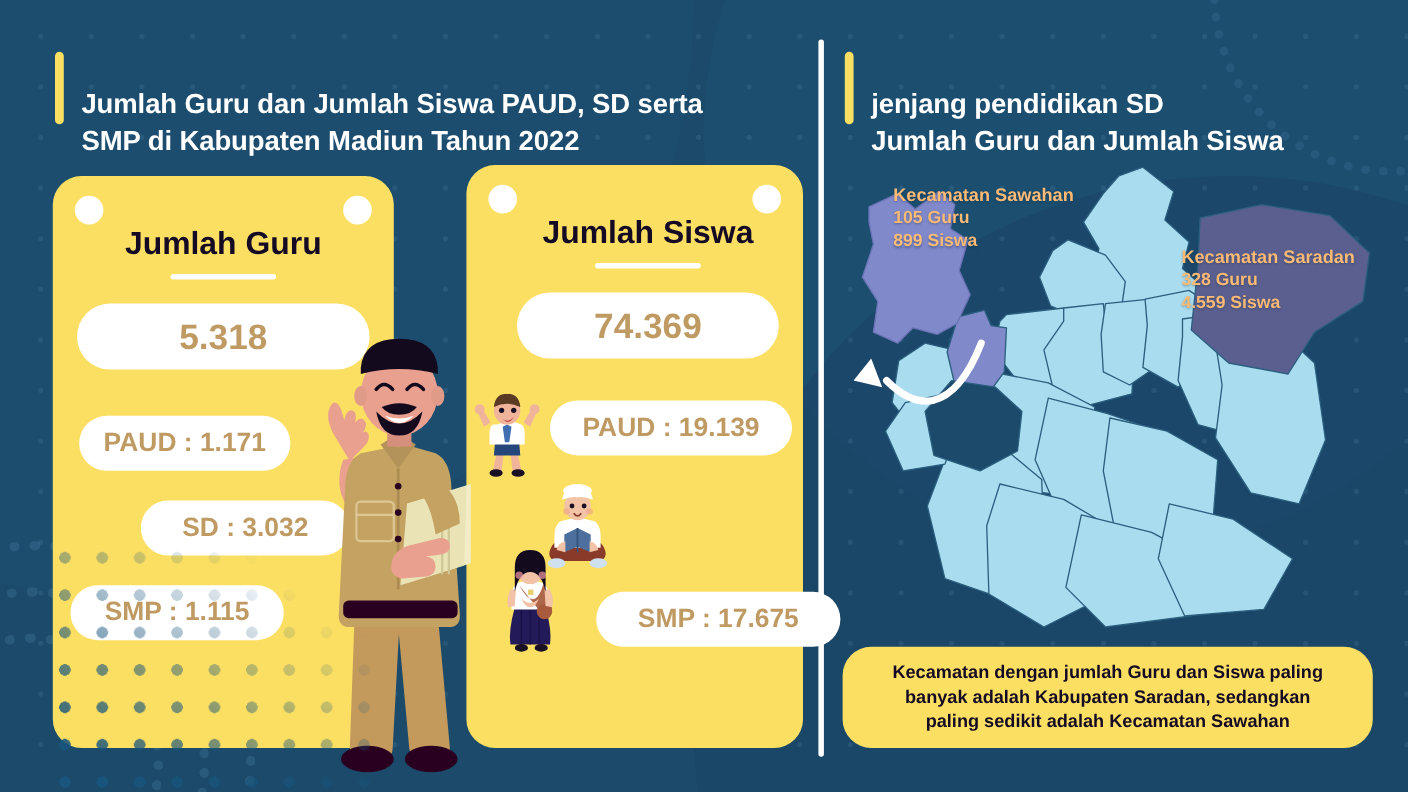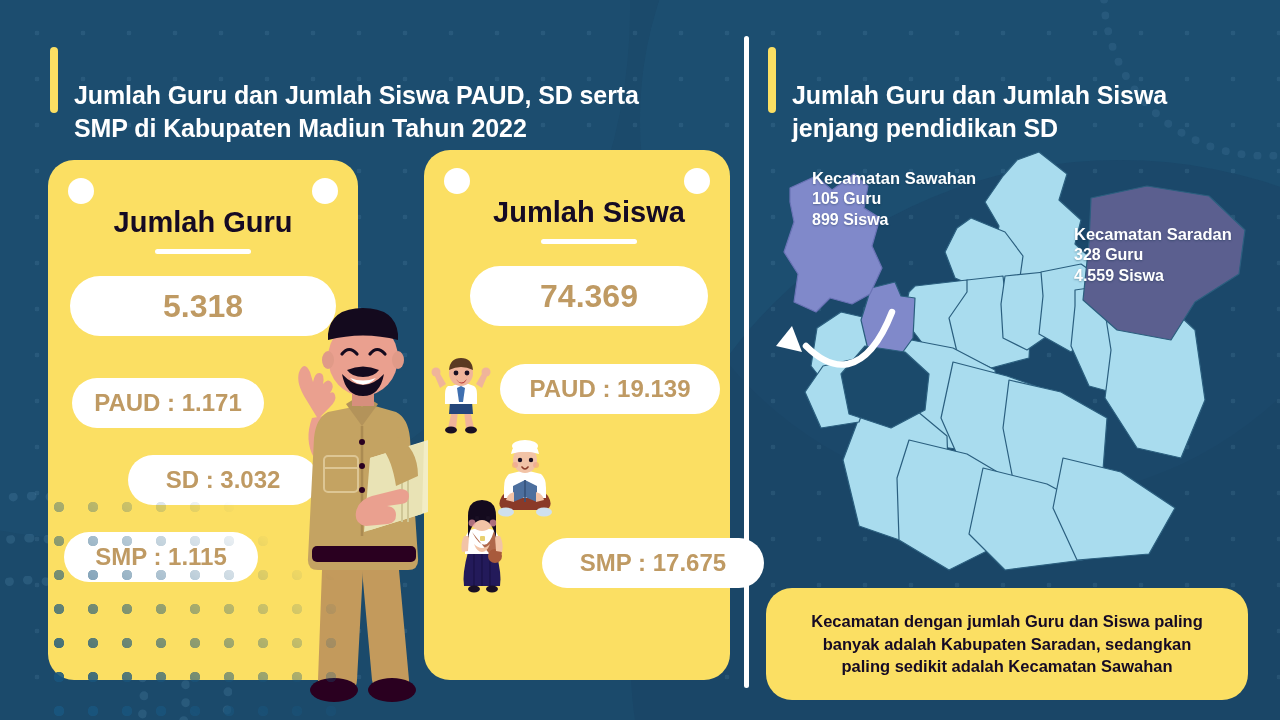--- a/index.html
+++ b/index.html
@@ -135,31 +135,31 @@
   #art-kid1{ left:430px; top:358px; width:62px; height:76px; }
   #art-kid2{ left:492px; top:440px; width:66px; height:80px; }
   #art-kid3{ left:452px; top:500px; width:60px; height:96px; }
 
   
   #map-wrap{
     position:absolute; left:752px; top:140px; width:512px; height:440px;
     z-index:4;
   }
   .map-label{
-    position:absolute; color:#ffffff; font-weight:bold;
+    position:absolute; color:#fdba74; font-weight:bold;
     font-size:16px; line-height:1.30; z-index:8;
     text-shadow:0 1px 2px rgba(10,40,60,.35);
   }
   #label-sawahan{ left:60px; top:28px; }
   #label-saradan{ left:322px; top:84px; }
   .map-label .ln1{ font-size:16.5px; }
 
   
   #callout{
-    position:absolute; left:766px; top:588px; width:482px; height:112px;
+    position:absolute; left:766px; top:588px; width:482px; height:92px;
     background:#fbdf63; border-radius:26px;
     display:flex; align-items:center; justify-content:center;
     text-align:center; z-index:5;
   }
   #callout .txt{
     color:#150a24; font-weight:bold; font-size:16.5px; line-height:1.38;
     padding:0 16px;
   }
 </style>
 </head>
@@ -180,22 +180,22 @@
     <div class="title-bar"></div>
     <div class="title-text">
       <div>Jumlah Guru dan Jumlah Siswa PAUD, SD serta</div>
       <div>SMP di Kabupaten Madiun Tahun 2022</div>
     </div>
   </div>
 
   <div class="title-block" id="title-right">
     <div class="title-bar"></div>
     <div class="title-text">
+      <div>jenjang pendidikan SD</div>
       <div>Jumlah Guru dan Jumlah Siswa</div>
-      <div>jenjang pendidikan SD</div>
     </div>
   </div>
 
   <div class="divider"></div>
 
   <div class="card" id="card-guru">
     <div class="notch l"></div>
     <div class="notch r"></div>
     <div class="card-title">Jumlah Guru</div>
     <div class="card-rule"></div>

